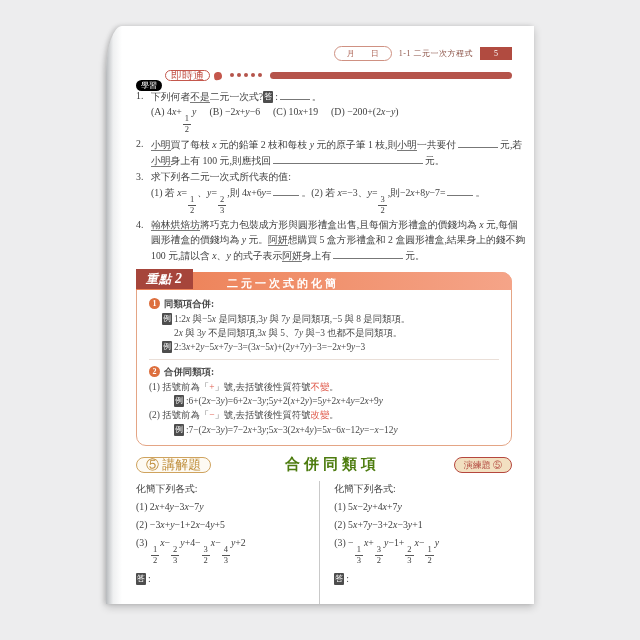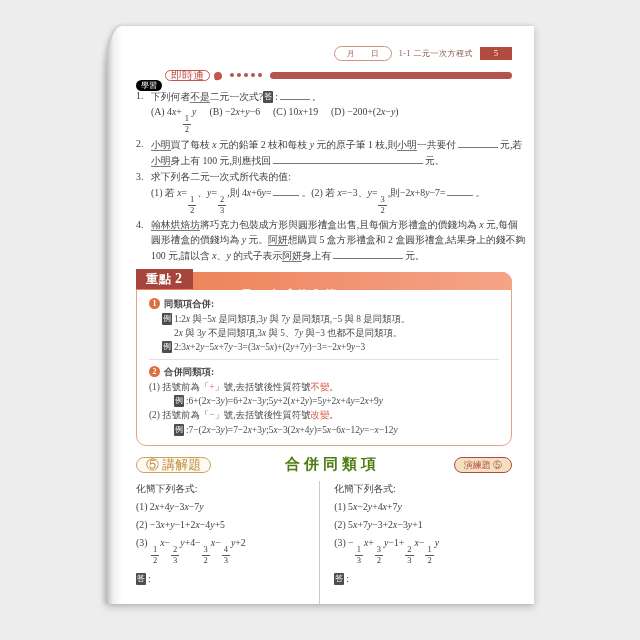--- a/index.html
+++ b/index.html
@@ -49,23 +49,23 @@
   .hsp{display:inline-block;}
   .frac{display:inline-flex;flex-direction:column;vertical-align:-6px;text-align:center;font-size:8.5px;line-height:1.15;margin:0 1px;}
   .fn{border-bottom:1px solid #555;padding:0 2px;}
   .fd{padding:0 2px;}
   .gbox{display:inline-block;background:#4d4d4d;color:#fff;font-size:8px;line-height:10px;padding:1px 1px;border-radius:1px;margin-right:2px;vertical-align:1px;}
   .circ{display:inline-block;width:11px;height:11px;border-radius:50%;background:#dd6f3e;color:#fff;font-size:8px;line-height:11px;text-align:center;margin-right:4px;vertical-align:1px;}
 
   
   .keypoint{margin-top:9px;border:1px solid #e4a585;border-radius:10px;position:relative;padding:24px 12px 8px 12px;}
   .kp-bar{position:absolute;top:-1px;left:-1px;right:-1px;height:18px;background:linear-gradient(90deg,#ec7f54,#f5a488);border-radius:10px 10px 0 0;}
-  .kp-label{position:absolute;top:-4px;left:-1px;background:#a6453b;color:#fff;padding:3px 10px;font-size:12px;font-weight:bold;letter-spacing:1px;line-height:14px;}
+  .kp-label{position:absolute;top:-4px;left:-1px;background:#a6453b;color:#fff;padding:3px 10px;font-size:12px;font-style:italic;font-weight:bold;letter-spacing:1px;line-height:14px;}
   .kp-num{font-size:14px;margin-left:3px;}
-  .kp-title{position:absolute;top:14px;left:90px;color:#fff;font-size:11px;font-weight:bold;letter-spacing:3px;line-height:14px;}
+  .kp-title{position:absolute;top:3px;left:90px;color:#fff;font-size:11px;font-weight:bold;letter-spacing:3px;line-height:14px;}
   .kp .line{font-size:9.4px;color:#4a4a4a;line-height:1.52;}
   .kp-divider{border-top:1px solid #eadfd8;margin:5px 0;}
   .strong{font-weight:bold;color:#383838;}
   .ind1{padding-left:13px;}
   .ind2{padding-left:25px;}
 
   
   .section-row{display:flex;align-items:center;margin-top:11px;height:16px;}
   .badge-gold{border:1px solid #cfa35e;color:#bf8d3a;background:#fdfaf3;border-radius:9px;padding:1px 9px;font-size:13px;line-height:12px;}
   .sec-title{flex:1;text-align:center;font-size:15px;letter-spacing:4px;color:#4d7c0f;font-weight:bold;}

